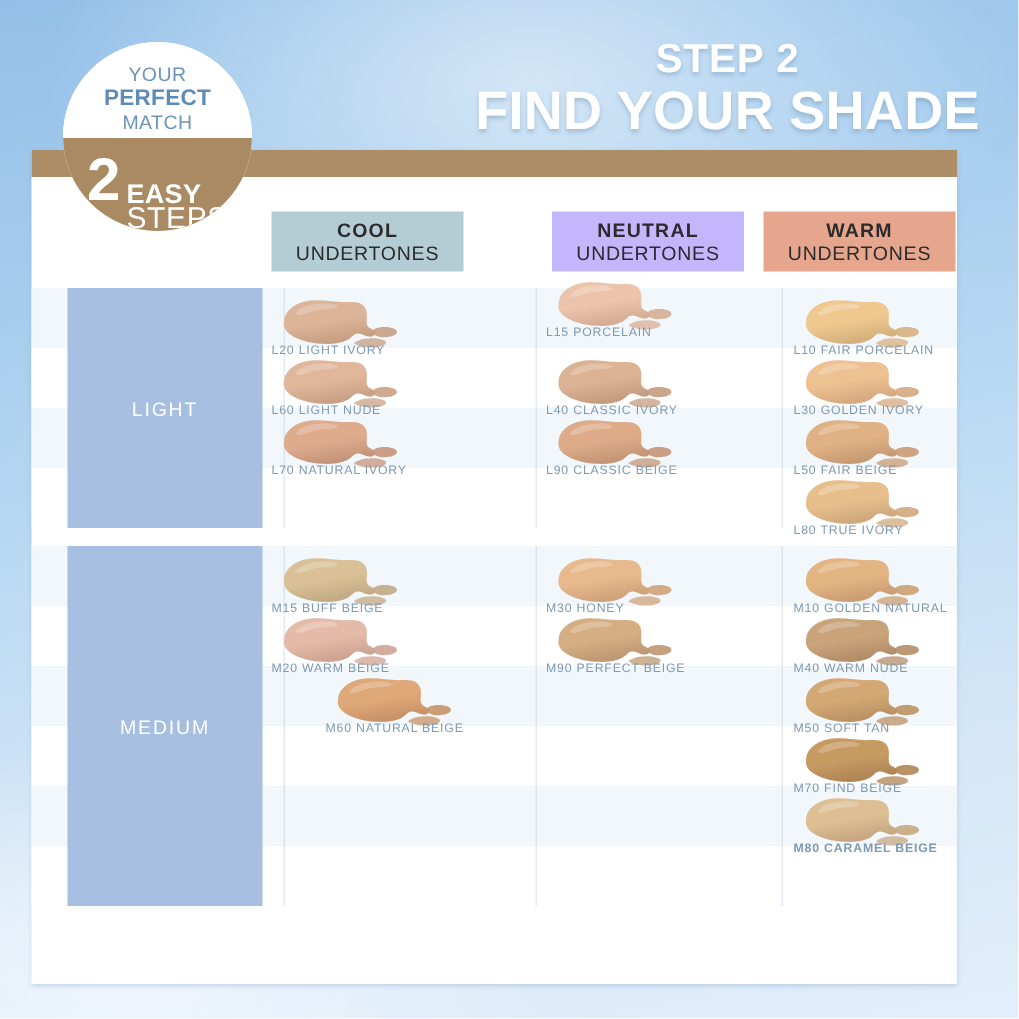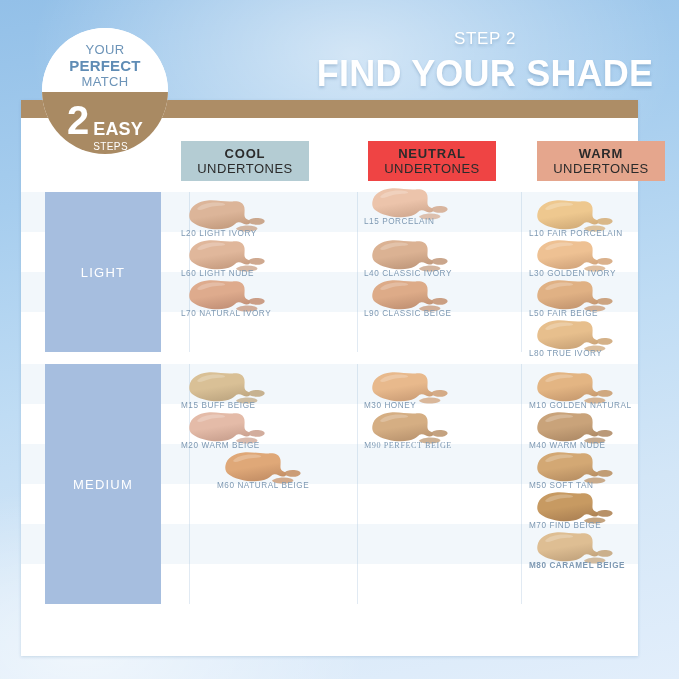--- a/index.html
+++ b/index.html
@@ -25,22 +25,22 @@
   .hdr {
     position: absolute;
     left: 300px;
     top: 26px;
     width: 370px;
     text-align: center;
     color: #ffffff;
     text-shadow: 0 2px 3px rgba(70,110,150,0.30);
   }
   .hdr-step {
-    font-size: 17px;
-    font-weight: normal;
+    font-size: 27px;
+    font-weight: bold;
     letter-spacing: 0.6px;
     line-height: 26px;
   }
   .hdr-title {
     font-size: 36px;
     font-weight: bold;
     letter-spacing: 0.2px;
     line-height: 41px;
     margin-top: 1px;
   }
@@ -79,21 +79,21 @@
     display: flex;
     align-items: center;
     justify-content: center;
     gap: 4px;
     padding-bottom: 6px;
     color: #ffffff;
   }
   .badge-num { font-size: 40px; font-weight: bold; line-height: 40px; }
   .badge-words { display: flex; flex-direction: column; line-height: 17px; margin-top: 36px; }
   .badge-easy { font-size: 18px; font-weight: bold; letter-spacing: 0.2px; }
-  .badge-steps { font-size: 10px; letter-spacing: 0.4px; }
+  .badge-steps { font-size: 20px; letter-spacing: 0.4px; }
 
   
   .card {
     position: absolute;
     left: 21px;
     top: 100px;
     width: 617px;
     height: 556px;
     background: #ffffff;
     box-shadow: 0 1px 3px rgba(110,150,185,0.30);
@@ -120,22 +120,22 @@
     height: 40px;
     display: flex;
     flex-direction: column;
     align-items: center;
     justify-content: center;
     color: #2b2b2b;
   }
   .ut-strong { font-size: 13px; font-weight: bold; letter-spacing: 0.8px; line-height: 15px; }
   .ut-sub { font-size: 13px; letter-spacing: 0.5px; line-height: 16px; }
   .ut.cool    { left: 160px; width: 128px; background: #b4ccd3; }
-  .ut.neutral { left: 347px; width: 128px; background: #ef4444; }
-  .ut.warm    { left: 516px; width: 128px; background: #e5a68d; text-align: center; }
+  .ut.neutral { left: 347px; width: 128px; background: #c4b5fd; }
+  .ut.warm    { left: 488px; width: 128px; background: #e5a68d; text-align: center; }
 
   
   .grid {
     position: absolute;
     left: 0;
     top: 92px;
     width: 100%;
   }
   .section { position: relative; }
   .section + .section { margin-top: 12px; }
@@ -175,21 +175,21 @@
     font-size: 8.2px;
     letter-spacing: 0.55px;
     color: #7e99b3;
     white-space: nowrap;
   }
 
   
   .depth {
     position: absolute;
     left: 24px;
-    width: 116px;
+    width: 130px;
     background: #a6bedf;
     color: #ffffff;
     display: flex;
     align-items: center;
     justify-content: center;
     font-size: 13px;
     letter-spacing: 1.2px;
   }
 
   
@@ -515,21 +515,21 @@
                     </linearGradient>
                   </defs>
                   <path fill="url(#g13)" d="M8.5 16.2 C9.6 8.9 17.5 4.2 26.5 3.4 C35.2 2.6 43.8 5.0 51.6 4.4 C58.0 3.9 62.4 5.6 63.4 10.6 C64.1 14.2 62.9 17.6 63.8 19.9 C64.8 22.5 68.2 22.2 69.0 24.4 C69.7 26.3 67.6 27.8 65.0 27.4 C62.2 27.0 60.3 25.0 57.4 25.3 C54.6 25.6 53.6 28.0 50.6 29.6 C46.4 31.9 40.2 32.6 33.6 32.2 C25.0 31.7 17.2 29.4 12.2 25.8 C8.2 22.9 7.9 19.8 8.5 16.2 Z"></path>
                   <path fill="#d0a27a" opacity="0.9" d="M69.8 21.9 C73.2 20.6 78.4 20.6 81.6 22.0 C84.6 23.3 84.2 25.6 81.0 26.9 C77.6 28.3 72.4 28.1 69.4 26.6 C66.7 25.2 67.0 23.0 69.8 21.9 Z"></path>
                   <path fill="#d0a27a" opacity="0.75" d="M57.8 30.1 C62.0 28.3 69.0 28.1 73.8 29.5 C77.3 30.5 77.4 32.4 73.6 33.6 C68.4 35.2 60.4 34.8 56.6 32.9 C54.2 31.7 55.0 31.3 57.8 30.1 Z"></path>
                   <path fill="#ffffff" opacity="0.22" d="M16.0 12.0 C19.0 7.5 27.0 5.2 35.5 5.4 C41.0 5.5 45.2 6.6 44.0 7.8 C42.6 9.2 35.0 8.6 29.0 10.0 C22.6 11.5 18.4 14.6 16.0 12.0 Z"></path>
                 </svg>
               </div>
               <div class="shade-label">M30 HONEY</div>
             </div>
-            <div class="cell c1" style="top: 54px; font-family: Liberation Serif, serif;">
+            <div class="cell c1" style="top: 54px;">
               <div class="swatch-wrap">
                 <svg viewBox="0 0 92 38" xmlns="http://www.w3.org/2000/svg">
                   <defs>
                     <linearGradient id="g14" x1="0" y1="0" x2="0.35" y2="1">
                       <stop offset="0%" stop-color="#d5ae83"></stop>
                       <stop offset="58%" stop-color="#d5ae83"></stop>
                       <stop offset="100%" stop-color="#be9872"></stop>
                     </linearGradient>
                   </defs>
                   <path fill="url(#g14)" d="M8.5 16.2 C9.6 8.9 17.5 4.2 26.5 3.4 C35.2 2.6 43.8 5.0 51.6 4.4 C58.0 3.9 62.4 5.6 63.4 10.6 C64.1 14.2 62.9 17.6 63.8 19.9 C64.8 22.5 68.2 22.2 69.0 24.4 C69.7 26.3 67.6 27.8 65.0 27.4 C62.2 27.0 60.3 25.0 57.4 25.3 C54.6 25.6 53.6 28.0 50.6 29.6 C46.4 31.9 40.2 32.6 33.6 32.2 C25.0 31.7 17.2 29.4 12.2 25.8 C8.2 22.9 7.9 19.8 8.5 16.2 Z"></path>

